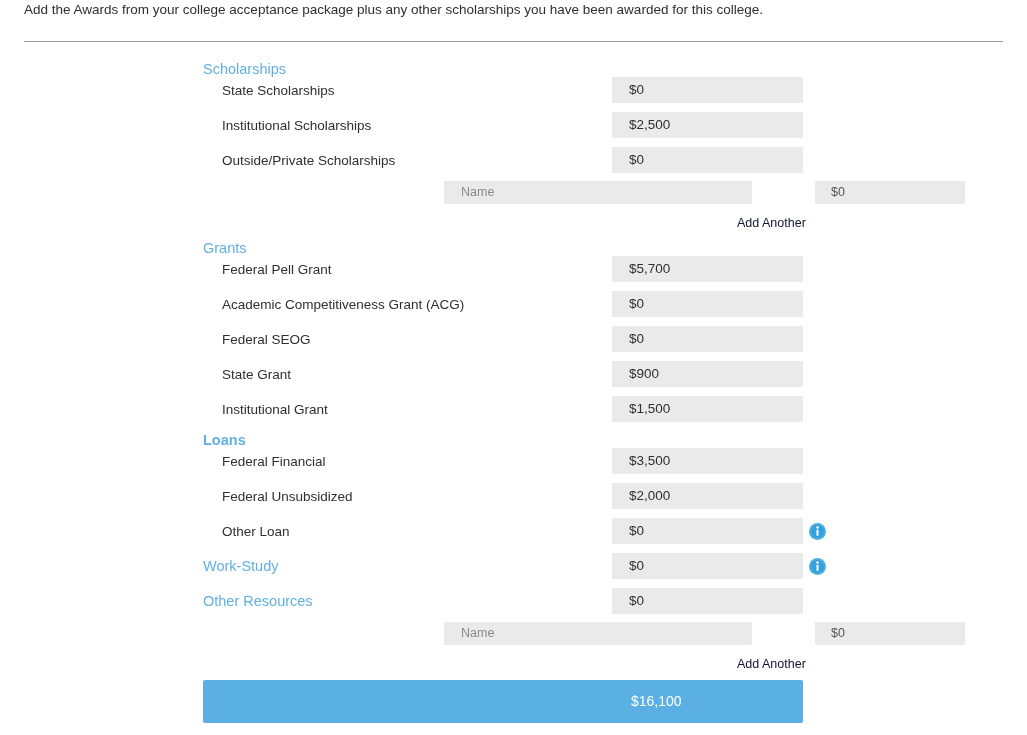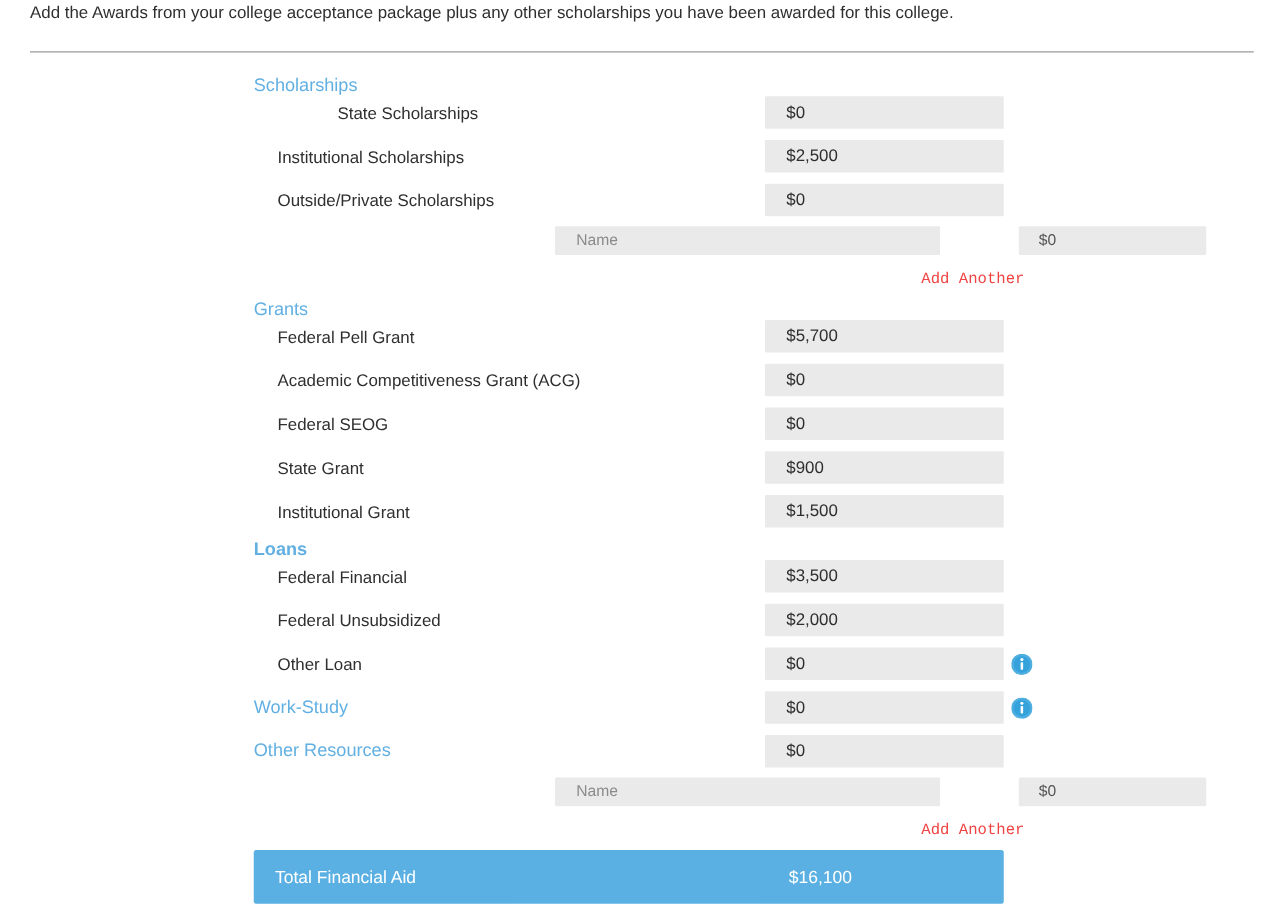--- a/index.html
+++ b/index.html
@@ -110,25 +110,24 @@
     padding: 0 0 0 16px;
     box-sizing: border-box;
     line-height: 23px;
     outline: none;
   }
 
   .add-another {
     position: absolute;
     left: 737px;
     font-size: 12.5px;
-    color: #ef4444;
+    color: #0f172a;
     text-decoration: none;
     cursor: pointer;
     white-space: nowrap;
-    font-family: Liberation Mono, monospace;
   }
 
   
   .info-icon {
     position: absolute;
     width: 17px;
     height: 17px;
     cursor: pointer;
   }
   .info-icon svg { display: block; }
@@ -164,21 +163,21 @@
 </head>
 <body>
 
 <div class="intro">Add the Awards from your college acceptance package plus any other scholarships you have been awarded for this college.</div>
 <div class="divider"></div>
 
 <div class="form">
 
   <div class="section-head" style="top:6px;">Scholarships</div>
 
-  <div class="row-label" style="top:28px;margin-left:48px;">State Scholarships</div>
+  <div class="row-label" style="top:28px;">State Scholarships</div>
   <input class="field" style="top: 22px;" type="text" value="$0">
 
   <div class="row-label" style="top:63px;">Institutional Scholarships</div>
   <input class="field" style="top: 57px;" type="text" value="$2,500">
 
   <div class="row-label" style="top:98px;">Outside/Private Scholarships</div>
   <input class="field" style="top: 92px;" type="text" value="$0">
 
   <input class="name-field" style="top: 126px;" type="text" placeholder="Name">
   <input class="amount-small" style="top: 126px;" type="text" value="$0">
@@ -232,17 +231,16 @@
   </span>
 
   <div class="section-head" style="top:538px;">Other Resources</div>
   <input class="field" style="top: 533px;" type="text" value="$0">
 
   <input class="name-field" style="top: 567px;" type="text" placeholder="Name">
   <input class="amount-small" style="top: 567px;" type="text" value="$0">
   <a class="add-another" style="top:602px;" href="#">Add Another</a>
 
   <div class="total-bar" style="top:625px;">
-    <span class="t-label">Total Financial Aid</span>
     <span class="t-value">$16,100</span>
   </div>
 
 </div>
 
 </body></html>

